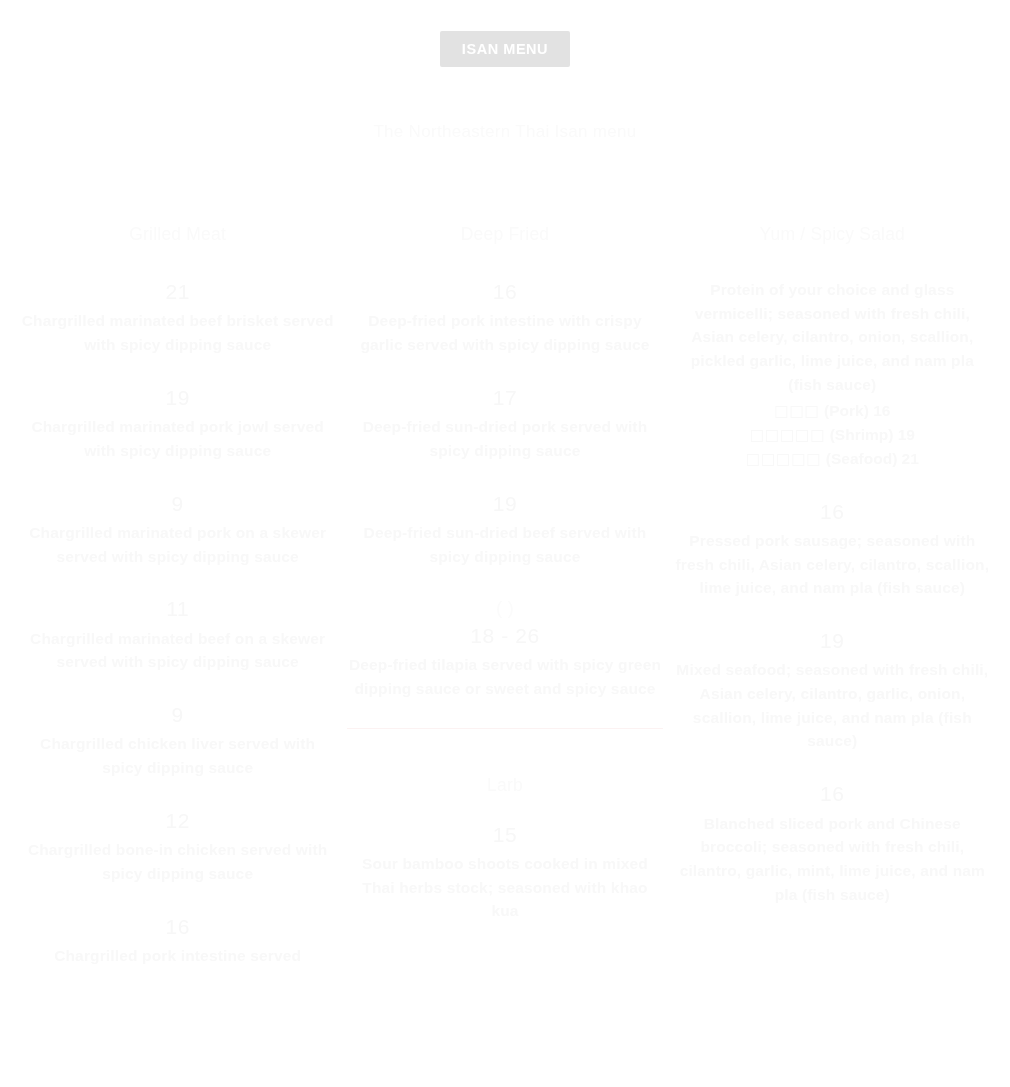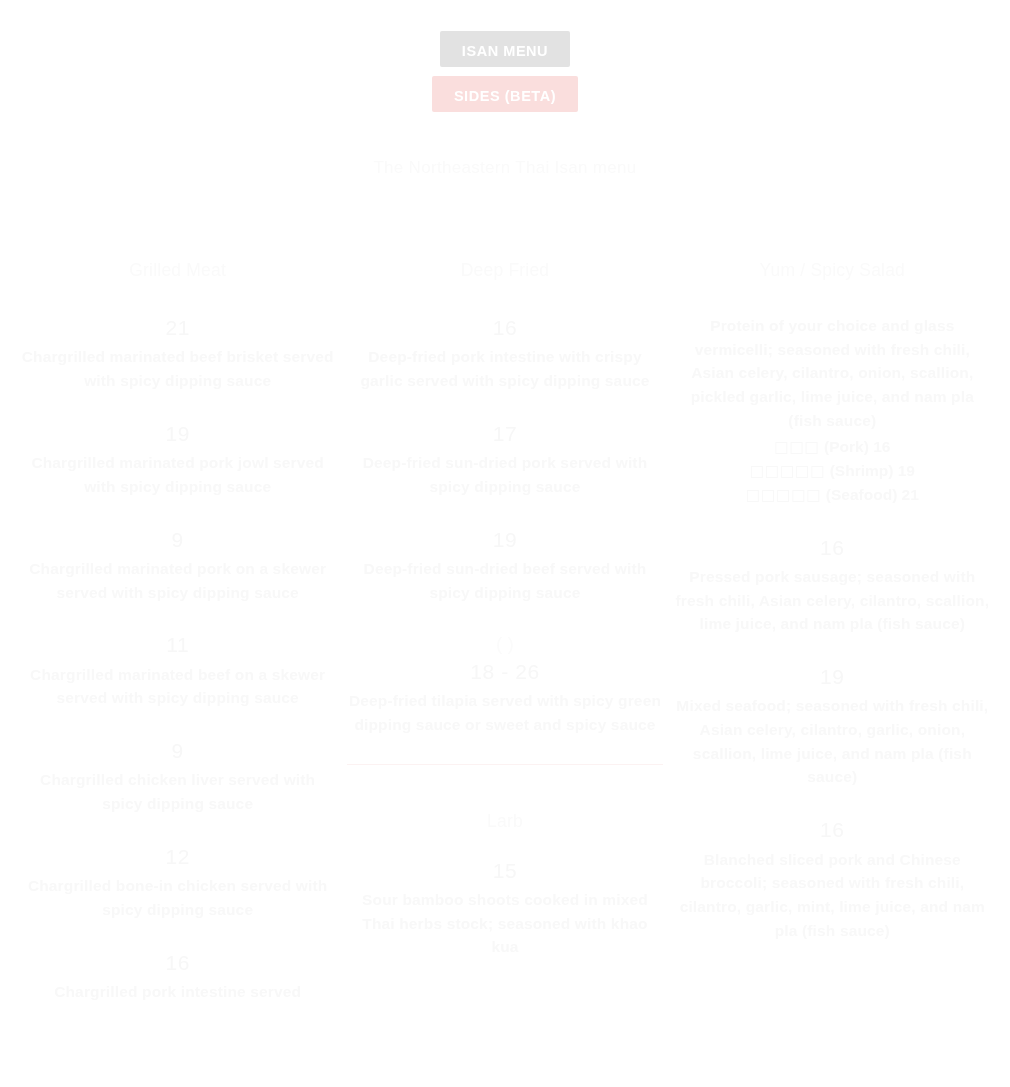--- a/index.html
+++ b/index.html
@@ -33,23 +33,23 @@
     display: flex;
     justify-content: center;
     align-items: center;
     gap: 10px;
   }
   .nav-btn {
     border: none;
     outline: none;
     cursor: pointer;
     height: 36px;
-    padding: 12px 22px;
+    padding: 0 22px;
     display: inline-flex;
-    align-items: flex-start;
+    align-items: center;
     justify-content: center;
     font-family: "Liberation Sans", sans-serif;
     font-size: 14.5px;
     font-weight: 700;
     letter-spacing: 0.55px;
     text-transform: uppercase;
     color: #ffffff;
     background: #fadedd;
     border-radius: 2px;
     white-space: nowrap;
@@ -147,23 +147,20 @@
 
   <nav class="navbar">
 
     <div class="nav-row">
       <button class="nav-btn active">
         <span>Isan Menu</span>
       </button>
     </div>
 
     <div class="nav-row">
-      <button class="nav-btn">
-        <span>Sides (Beta)</span>
-      </button>
     </div>
 
   </nav>
 
   <div class="subtitle">The Northeastern Thai Isan menu</div>
 
   <div class="columns">
 
     <section class="column">
       <h2 class="col-heading">Grilled Meat</h2>

